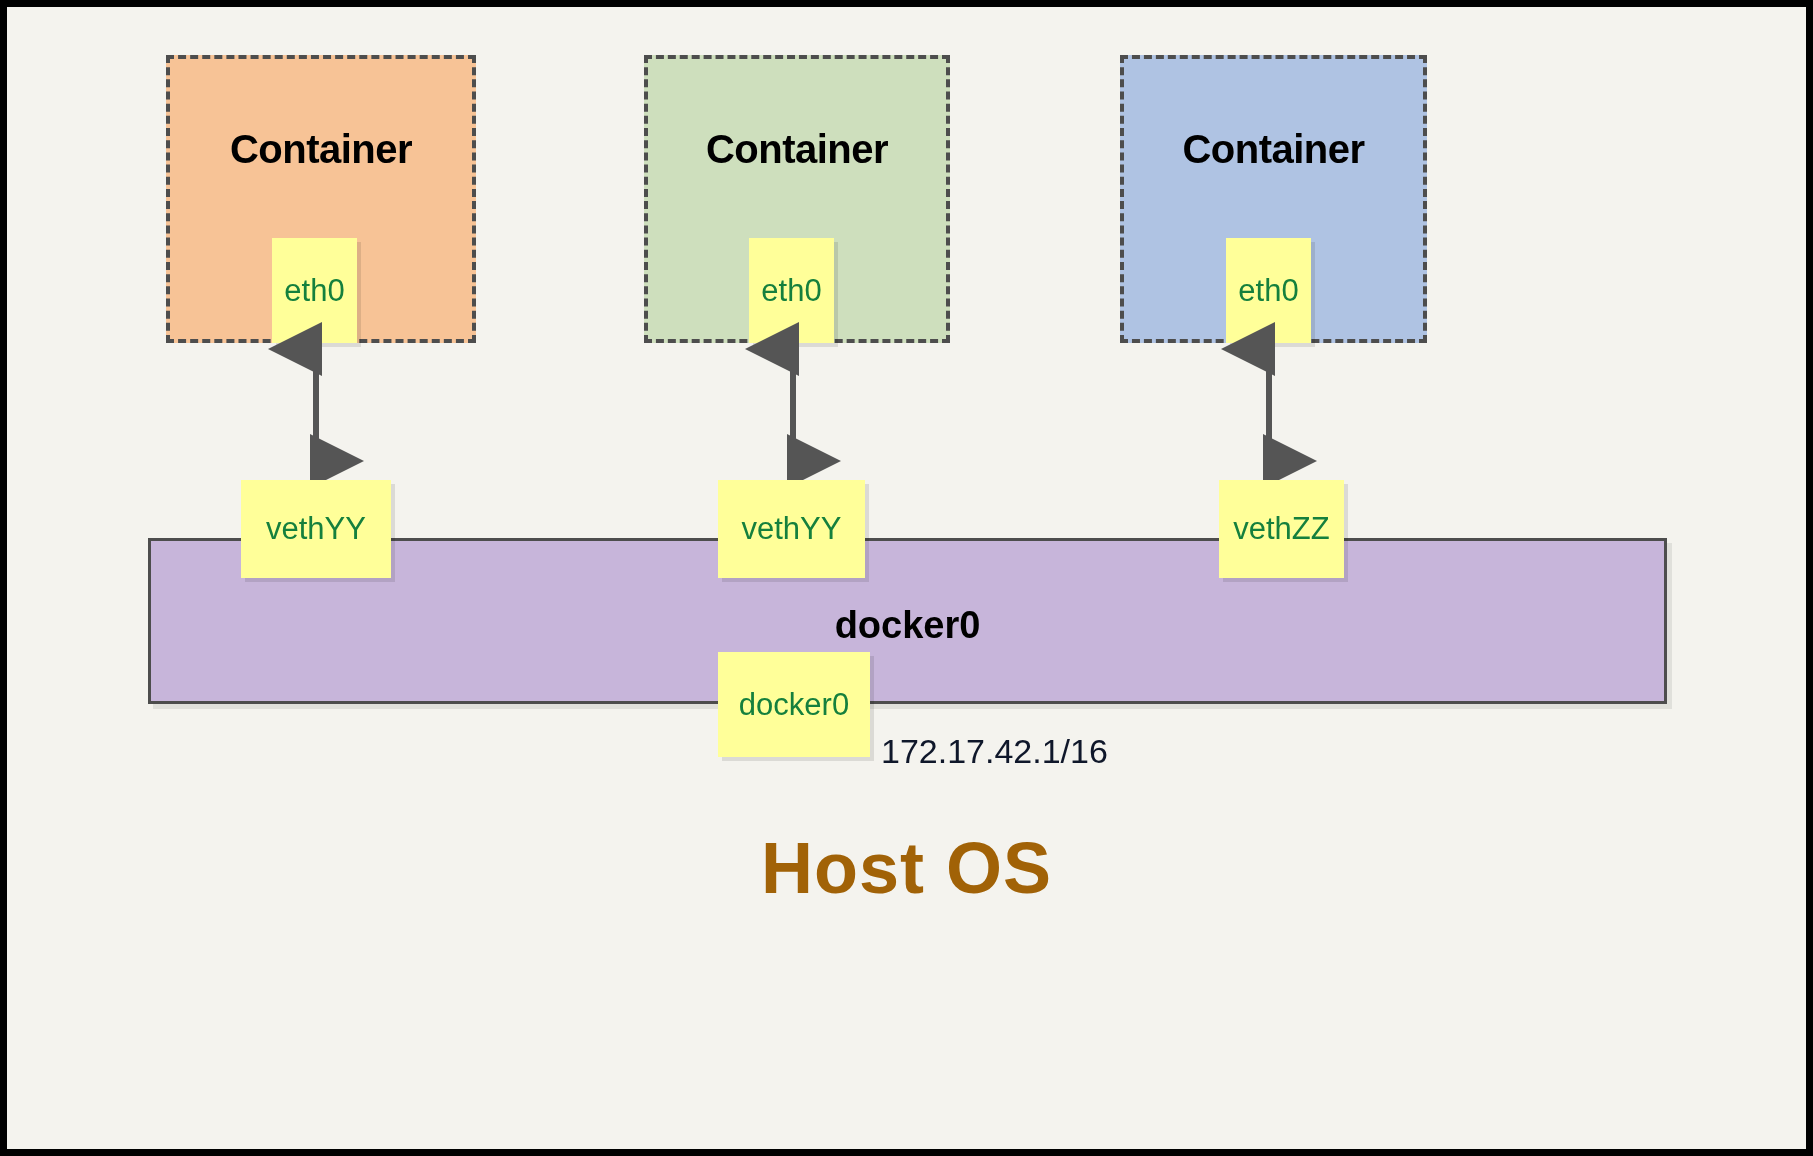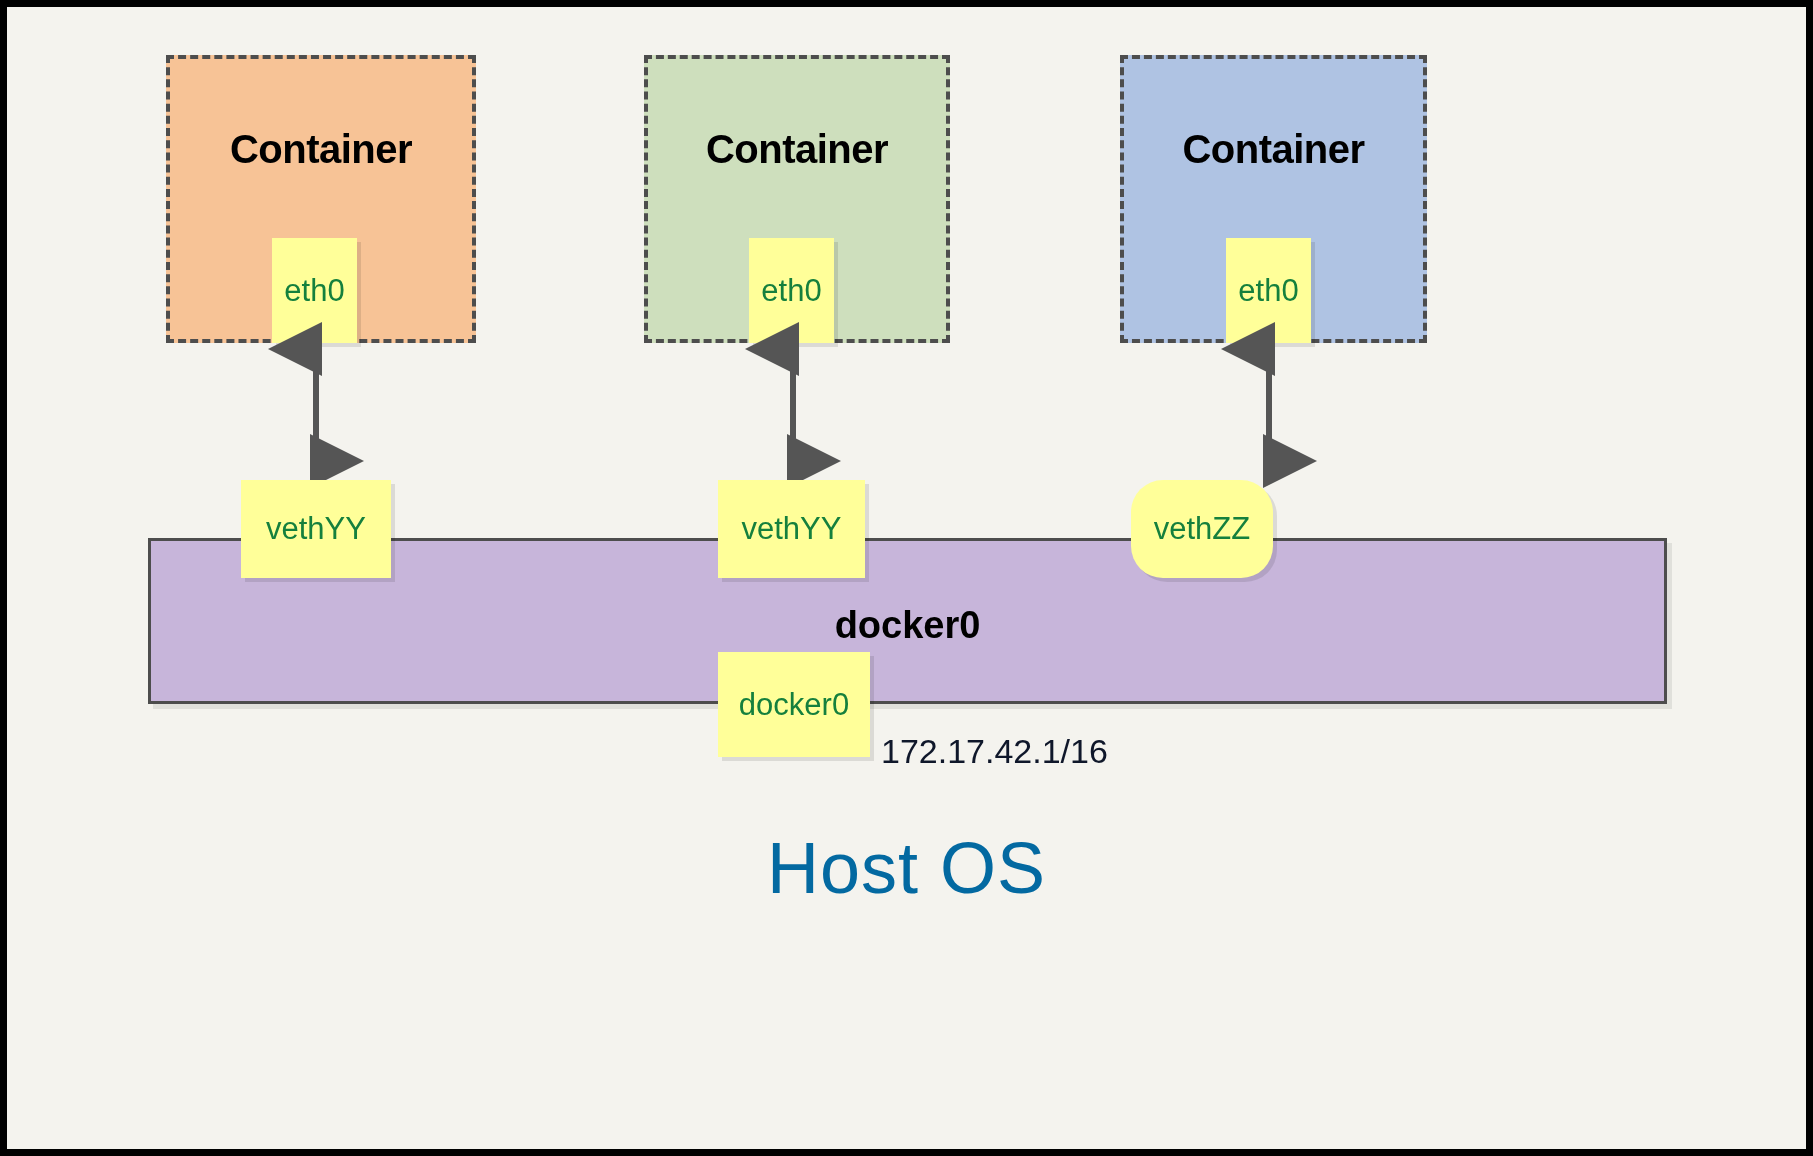--- a/index.html
+++ b/index.html
@@ -83,22 +83,22 @@
     font-size: 34px;
     color: #0f172a;
     white-space: nowrap;
   }
   #host-os-label {
     position: absolute;
     left: 0;
     right: 0;
     text-align: center;
     font-size: 72px;
-    font-weight: 400;
-    color: #0369a1;
+    font-weight: 700;
+    color: #a16207;
     letter-spacing: 1px;
   }
 </style>
 </head>
 <body>
 
 <div id="canvas">
 
   <div class="container-box" style="left:159px; top:48px; width:310px; height:288px; background:#f7c396;">
     <div class="container-title" style="top:68px;">Container</div>
@@ -139,21 +139,21 @@
   </svg>
 
   <div id="docker0-bar" style="left:141px; top:531px; width:1519px; height:166px;">
     <div id="docker0-bar-label" style="top:63px;">docker0</div>
   </div>
 
   <div class="chip" style="left:234px; top:473px; width:150px; height:98px;">vethYY</div>
 
   <div class="chip" style="left:711px; top:473px; width:147px; height:98px;">vethYY</div>
 
-  <div class="chip" style="left:1124px; top:473px; width:142px; height:98px;border-radius:32px;">vethZZ</div>
+  <div class="chip" style="left:1212px; top:473px; width:125px; height:98px;">vethZZ</div>
 
   <div class="chip" style="left:711px; top:645px; width:152px; height:105px;">docker0</div>
 
   <div id="ip-label" style="left:874px; top:725px;">172.17.42.1/16</div>
 
   <div id="host-os-label" style="top:820px;">Host OS</div>
 
 </div>
 
 </body></html>

